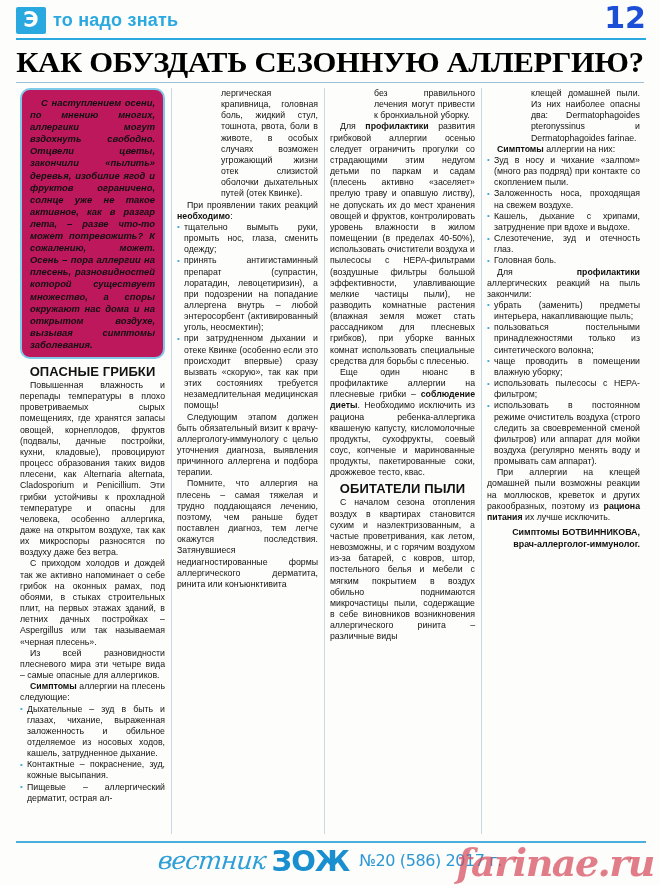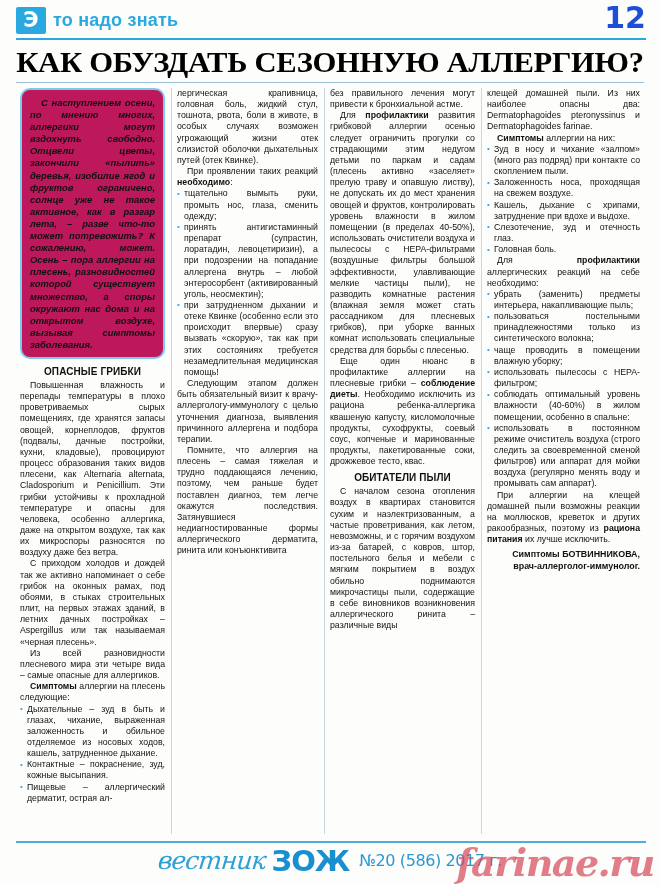--- a/index.html
+++ b/index.html
@@ -137,36 +137,36 @@
     font-size: 9.4px;
     line-height: 12.1px;
     text-align: justify;
     text-indent: 11px;
     color: #101010;
   }
 
   
   .sub {
     font-weight: bold;
-    font-size: 10px;
+    font-size: 13px;
     line-height: 12px;
     text-align: center;
     margin: 5px 0 2px 0;
     letter-spacing: .1px;
   }
   p.body {
     margin: 0;
     font-size: 8.75px;
     line-height: 11.15px;
     text-align: justify;
     text-indent: 10px;
     color: #111;
     hyphens: manual;
   }
-  p.body.noind { text-indent: 0; }
+  p.body.noind { text-indent: 0; margin-left: 44px; }
   p.bullet {
     margin: 0;
     font-size: 8.75px;
     line-height: 11.15px;
     text-align: justify;
     text-indent: 0;
     padding-left: 7px;
     position: relative;
     color: #111;
   }
@@ -288,41 +288,40 @@
       <p class="body noind">лергическая крапивница, головная боль, жидкий стул, тошнота, рвота, боли в животе, в особых случаях возможен угрожающий жизни отек слизистой оболочки дыхательных путей (отек Квинке).</p>
       <p class="body"><span>При проявлении таких реакций </span><b>необходимо</b><span>:</span></p>
       <p class="bullet">тщательно вымыть руки, промыть нос, глаза, сменить одежду;</p>
       <p class="bullet">принять антигистаминный препарат (супрастин, лоратадин, левоцетиризин), а при подозрении на попадание аллергена внутрь – любой энтеросорбент (активированный уголь, неосмектин);</p>
       <p class="bullet">при затрудненном дыхании и отеке Квинке (особенно если это происходит впервые) сразу вызвать «скорую», так как при этих состояниях требуется незамедлительная медицинская помощь!</p>
       <p class="body">Следующим этапом должен быть обязательный визит к врачу-аллергологу-иммунологу с целью уточнения диагноза, выявления причинного аллергена и подбора терапии.</p>
       <p class="body">Помните, что аллергия на плесень – самая тяжелая и трудно поддающаяся лечению, поэтому, чем раньше будет поставлен диагноз, тем легче окажутся последствия. Затянувшиеся недиагностированные формы аллергического дерматита, ринита или конъюнктивита</p>
     </div>
 
     <div class="col c3">
-      <p class="body noind">без правильного лечения могут привести к бронхиальной астме.</p>
+      <p class="body noind">без правильного лечения могут привести к бронхиальной уборку.</p>
       <p class="body"><span>Для </span><b>профилактики</b><span> развития грибковой аллергии осенью следует ограничить прогулки со страдающими этим недугом детьми по паркам и садам (плесень активно «заселяет» прелую траву и опавшую листву), не допускать их до мест хранения овощей и фруктов, контролировать уровень влажности в жилом помещении (в пределах 40-50%), использовать очистители воздуха и пылесосы с HEPA-фильтрами (воздушные фильтры большой эффективности, улавливающие мелкие частицы пыли), не разводить комнатные растения (влажная земля может стать рассадником для плесневых грибков), при уборке ванных комнат использовать специальные средства для борьбы с плесенью.</span></p>
       <p class="body"><span>Еще один нюанс в профилактике аллергии на плесневые грибки – </span><b>соблюдение диеты</b><span>. Необходимо исключить из рациона ребенка-аллергика квашеную капусту, кисломолочные продукты, сухофрукты, соевый соус, копченые и маринованные продукты, пакетированные соки, дрожжевое тесто, квас.</span></p>
       <div class="sub">ОБИТАТЕЛИ ПЫЛИ</div>
       <p class="body">С началом сезона отопления воздух в квартирах становится сухим и наэлектризованным, а частые проветривания, как летом, невозможны, и с горячим воздухом из-за батарей, с ковров, штор, постельного белья и мебели с мягким покрытием в воздух обильно поднимаются микрочастицы пыли, содержащие в себе виновников возникновения аллергического ринита – различные виды</p>
     </div>
 
     <div class="col c4">
       <p class="body noind">клещей домашней пыли. Из них наиболее опасны два: Dermatophagoides pteronyssinus и Dermatophagoides farinae.</p>
       <p class="body"><b>Симптомы</b><span> аллергии на них:</span></p>
       <p class="bullet">Зуд в носу и чихание «залпом» (много раз подряд) при контакте со скоплением пыли.</p>
       <p class="bullet">Заложенность носа, проходящая на свежем воздухе.</p>
       <p class="bullet">Кашель, дыхание с хрипами, затруднение при вдохе и выдохе.</p>
       <p class="bullet">Слезотечение, зуд и отечность глаз.</p>
       <p class="bullet">Головная боль.</p>
-      <p class="body"><span>Для </span><b>профилактики</b><span> аллергических реакций на себе необходимо:</span></p>
+      <p class="body"><span>Для </span><b>профилактики</b><span> аллергических реакций на пыль закончили:</span></p>
       <p class="bullet">убрать (заменить) предметы интерьера, накапливающие пыль;</p>
       <p class="bullet">пользоваться постельными принадлежностями только из синтетического волокна;</p>
       <p class="bullet">чаще проводить в помещении влажную уборку;</p>
       <p class="bullet">использовать пылесосы с HEPA-фильтром;</p>
-      <p class="bullet">соблюдать оптимальный уровень влажности (40-60%) в жилом помещении, особенно в спальне:</p>
       <p class="bullet">использовать в постоянном режиме очиститель воздуха (строго следить за своевременной сменой фильтров) или аппарат для мойки воздуха (регулярно менять воду и промывать сам аппарат).</p>
       <p class="body"><span>При аллергии на клещей домашней пыли возможны реакции на моллюсков, креветок и других ракообразных, поэтому из </span><b>рациона питания</b><span> их лучше исключить.</span></p>
       <p class="signature">Симптомы БОТВИННИКОВА, врач-аллерголог-иммунолог.</p>
     </div>
 
   </div>
 
   <div class="footer">
     <div class="rule-blue-b"></div>
     <div class="footer-inner">

